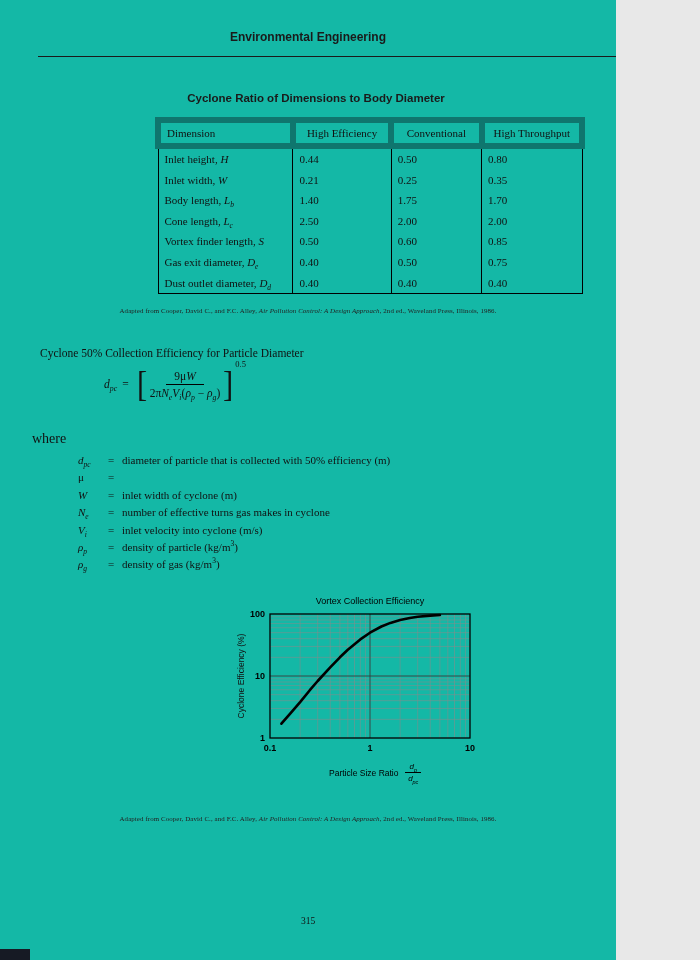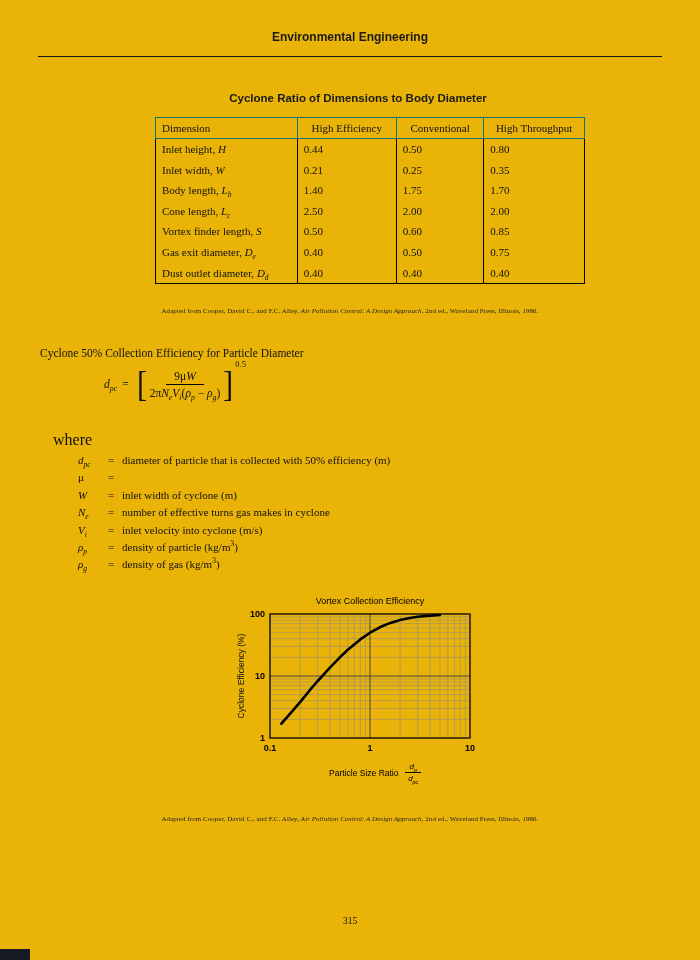--- a/index.html
+++ b/index.html
@@ -1,29 +1,29 @@
 <!DOCTYPE html>
 <html><head>
 <meta charset="utf-8">
 <style>
   html,body{margin:0;padding:0;background:#e8e8e8;}
-  .page{position:relative;width:700px;height:960px;background:#eab308;overflow:hidden;
+  .page{position:relative;width:616px;height:960px;background:#14b8a6;overflow:hidden;
         font-family:"Liberation Serif", serif;color:#111;}
 
   
   .page-header{position:absolute;top:30px;left:0;right:0;text-align:center;
                font:bold 12px "Liberation Sans", sans-serif;color:#1a1a1a;}
   .header-rule{position:absolute;top:56px;left:38px;width:624px;height:1.4px;background:#1a1a1a;}
 
   
   .table-title{position:absolute;top:92px;left:0;right:0;text-align:center;
                font:bold 11.5px "Liberation Sans", sans-serif;color:#1a1a1a;padding-left:16px;}
   .dim-table{position:absolute;top:117px;left:155px;width:430px;border-collapse:collapse;
              font-size:11px;border:1.2px solid #000;}
-  .dim-table th{font-weight:normal;border:1px solid #0f766e;padding:4px 6px;}
+  .dim-table th{font-weight:normal;border:6px solid #0f766e;padding:4px 6px;}
   .dim-table th:nth-child(1){width:152px;text-align:left;}
   .dim-table th:nth-child(2){width:98px;text-align:center;}
   .dim-table th:nth-child(3){width:79px;text-align:center;}
   .dim-table th:nth-child(4){width:98px;text-align:center;}
   .dim-table td{border-left:1px solid #000;border-right:1px solid #000;
                 padding:2px 6px;line-height:16.6px;}
   .dim-table td.val{text-align:left;}
   sub{font-size:0.68em;line-height:0;}
   sup{font-size:0.68em;line-height:0;}
   .math sub{font-style:italic;}
@@ -39,21 +39,21 @@
            font-size:11.5px;}
   .formula .lhs{margin-right:5px;}
   .formula .eq{margin-right:7px;}
   .bracket{font-family:"Liberation Serif", serif;font-size:36px;font-weight:300;
            line-height:1;transform:scaleX(0.85);}
   .frac{display:inline-flex;flex-direction:column;align-items:center;margin:0 2px;}
   .frac .num{display:block;border-bottom:1px solid #000;padding:0 8px 2px;}
   .frac .den{display:block;padding-top:2px;}
   .expo{align-self:flex-start;font-size:8.5px;margin-top:-2px;margin-left:1px;}
 
-  .where-label{position:absolute;top:431px;left:53px;font-size:16px;}
+  .where-label{position:absolute;top:431px;left:32px;font-size:14px;}
   .definitions{position:absolute;top:452px;left:78px;font-size:11px;}
   .def-row{display:grid;grid-template-columns:30px 14px auto;line-height:17.4px;}
   .def-sym{text-align:left;}
   .def-eq{text-align:left;}
 
   
   .chart{position:absolute;top:596px;left:236px;width:262px;
          font-family:"Liberation Sans", sans-serif;}
   .chart-title{margin-left:34px;width:200px;text-align:center;font-size:9px;color:#000;}
   .chart svg{display:block;margin-top:2px;}

